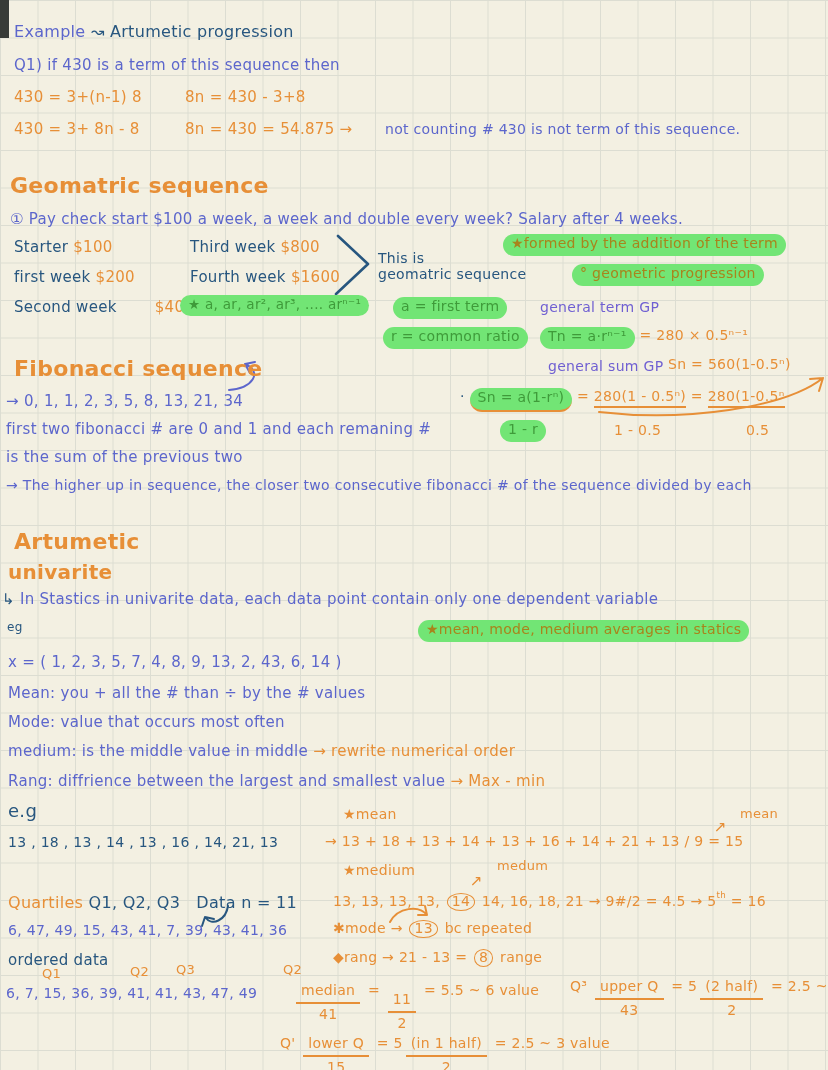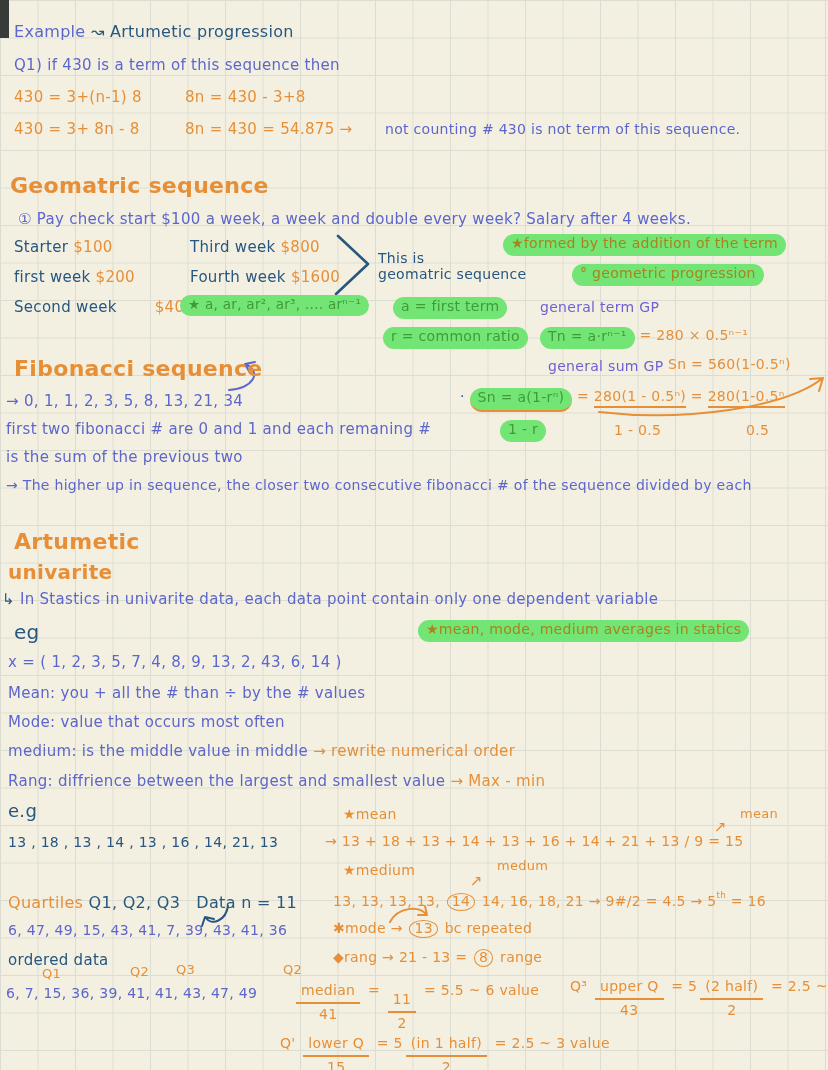--- a/index.html
+++ b/index.html
@@ -64,21 +64,21 @@
     <div class="line" style="left: 185px; top: 120px; font-size: 15px;">
       <span style="color: rgb(231, 143, 55);">8n = 430 = 54.875 →</span>
     </div>
     <div class="line" style="left: 385px; top: 121px; font-size: 14px;">
       <span style="color: rgb(92, 102, 204);">not counting # 430 is not term of this sequence.</span>
     </div>
     <div class="line b" style="left: 10px; top: 172px; font-size: 22px;">
       <span style="color: rgb(231, 143, 55);">Geomatric sequence</span>
     </div>
     <div class="line" style="left: 10px; top: 210px; font-size: 15px;">
-      <span style="color: rgb(92, 102, 204); margin-left: 8px;">① Pay check start $100 a week, a week and double every week? Salary after 4 weeks.</span>
+      <span style="color: rgb(92, 102, 204);">① Pay check start $100 a week, a week and double every week? Salary after 4 weeks.</span>
     </div>
     <div class="line" style="left: 14px; top: 238px; font-size: 15px;">
       <span style="color: rgb(39, 86, 127);">Starter </span>
       <span style="color: rgb(231, 143, 55);">$100</span>
     </div>
     <div class="line" style="left: 190px; top: 238px; font-size: 15px;">
       <span style="color: rgb(39, 86, 127);">Third week </span>
       <span style="color: rgb(231, 143, 55);">$800</span>
     </div>
     <div class="line" style="left: 503px; top: 234px; font-size: 14px;">
@@ -162,21 +162,21 @@
     <div class="line b" style="left: 14px; top: 528px; font-size: 22px;">
       <span style="color: rgb(231, 143, 55);">Artumetic</span>
     </div>
     <div class="line b" style="left: 8px; top: 560px; font-size: 20px;">
       <span style="color: rgb(231, 143, 55);">univarite</span>
     </div>
     <div class="line" style="left: 2px; top: 590px; font-size: 15px;">
       <span style="color: rgb(39, 86, 127);">↳ </span>
       <span style="color: rgb(92, 102, 204);">In Stastics in univarite data, each data point contain only one dependent variable</span>
     </div>
-    <div class="line" style="left: 14px; top: 620px; font-size: 20px;">
+    <div class="line" style="left: 7px; top: 620px; font-size: 12px;">
       <span style="color: rgb(39, 86, 127);">eg</span>
     </div>
     <div class="line" style="left: 418px; top: 620px; font-size: 14px;">
       <span class="hl" style="color: rgb(168, 132, 28); background: rgb(114, 229, 117);">★mean, mode, medium averages in statics</span>
     </div>
     <div class="line" style="left: 8px; top: 653px; font-size: 15px;">
       <span style="color: rgb(92, 102, 204);">x = ( 1, 2, 3, 5, 7, 4, 8, 9, 13, 2, 43, 6, 14 )</span>
     </div>
     <div class="line" style="left: 8px; top: 684px; font-size: 15px;">
       <span style="color: rgb(92, 102, 204);">Mean: you + all the # than ÷ by the # values</span>

